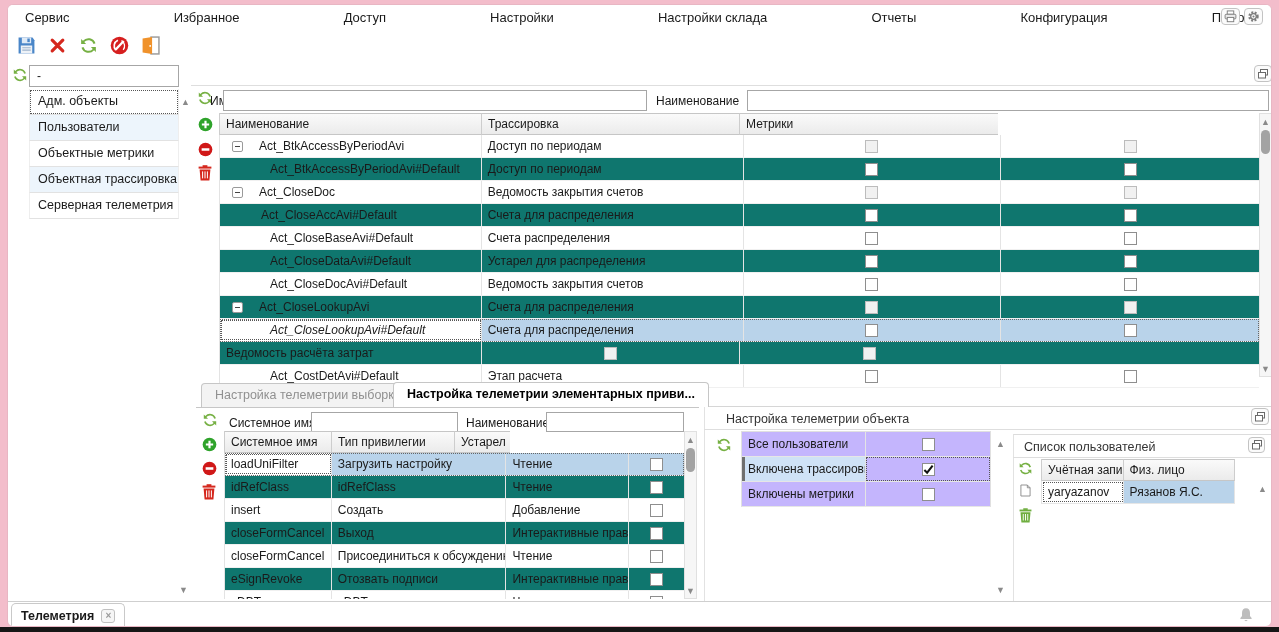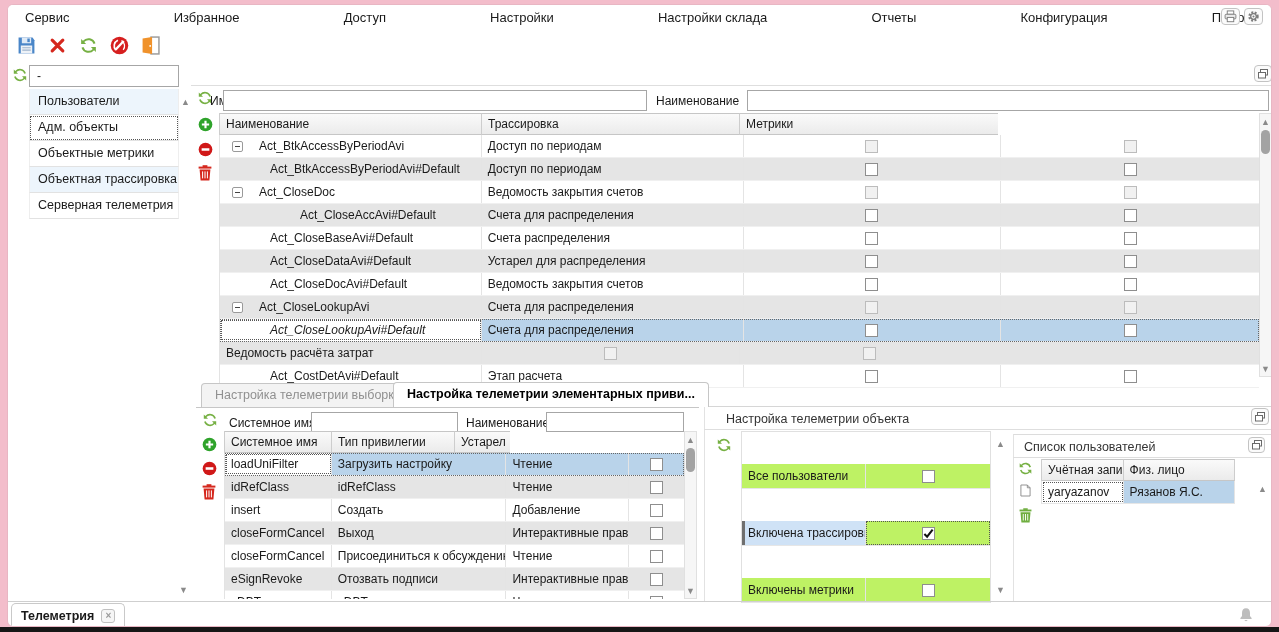--- a/index.html
+++ b/index.html
@@ -38,21 +38,21 @@
   .sb-item.selected { outline:1px dotted #555; outline-offset:-2px; }
   .scroll-glyph { position:absolute; font-size:9px; color:#8a8a8a; line-height:10px; }
 
   
   .hc { height:22px; line-height:21px; padding:0 6px; background:linear-gradient(#fafafa,#ebebeb);
         border-right:1px solid #cdcdcd; border-top:1px solid #c6c6c6; border-bottom:1px solid #c6c6c6;
         overflow:hidden; white-space:nowrap; font-size:12px; }
   .thead { display:flex; border-left:1px solid #cdcdcd; }
   .tbody { border-left:1px solid #e3e3e3; }
   .trow { display:flex; background:#fff; border-bottom:1px solid #f0f0f0; }
-  .trow.alt { background:#e5e5e5; }
+  .trow.alt { background:#0f766e; }
   .rc { height:22px; padding:0 6px; border-right:1px solid #e4e4e4; overflow:hidden; white-space:nowrap; display:flex; align-items:center; font-size:12px; }
   .rc.center { justify-content:center; }
   .trow.sel { outline:1px dotted #666; outline-offset:-1px; }
   .trow.sel .rc { background:#b9d3ea; }
   .trow.sel .rc:first-child { background:#fff; outline:1px dotted #555; outline-offset:-2px; }
 
   .cb { width:13px; height:13px; border:1px solid #8e8e8e; background:#fff; display:inline-flex; align-items:center; justify-content:center; }
   .cb.dis { background:#f1f1f1; border-color:#bcbcbc; }
 
   .collapse { width:11px; height:11px; border:1px solid #9a9a9a; border-radius:2px; background:#fff; position:relative; display:inline-block; flex:none; }
@@ -74,21 +74,21 @@
 
   .vscroll { position:absolute; width:13px; background:#f6f6f6; border:1px solid #e0e0e0; }
   .vthumb { width:9px; height:24px; background:#a3a3a3; border-radius:5px; margin:2px auto 0; }
 
   
   .b-tab { position:absolute; height:24px; line-height:23px; padding:0 13px; border:1px solid #c6c6c6; border-bottom:none;
            border-radius:4px 4px 0 0; background:#f3f3f3; color:#909090; font-size:12.5px; white-space:nowrap; }
   .b-tab.active { background:#fff; color:#000; font-weight:bold; height:25px; z-index:3; }
 
   
-  .orow { display:flex; background:#bef264; border-bottom:1px solid #e6e6e6;margin-top:32px; }
+  .orow { display:flex; background:#c4b5fd; border-bottom:1px solid #e6e6e6; }
   .orow .rc { height:24px; border-right:1px solid #e4e4e4; }
   .orow.sel .rc.lab { background:#cfe2f6; position:relative; }
   .orow.sel .rc.lab::before { content:""; position:absolute; left:0; top:0; bottom:0; width:3px; background:#6f6f6f; }
   .orow.sel .rc.val { outline:1px dotted #555; outline-offset:-1px; }
 
   
   .urow { display:flex; background:#fff; border-bottom:1px solid #e6e6e6; }
   .urow .rc { height:22px; }
   .urow .acc { outline:1px dotted #555; outline-offset:-2px; }
   .urow .per { background:#b9d3ea; }
@@ -187,22 +187,22 @@
   </div>
 
   <span class="sb-refresh ic" id="ic-sb-refresh">
       <svg width="16" height="16" viewBox="0 0 16 16">
         <path d="M13.9 6.2A6.2 6.2 0 0 0 3.3 4L1.8 2.5v4.2H6L4.4 5.1a4.6 4.6 0 0 1 7.9 1.7z" fill="#76b043"></path>
         <path d="M2.1 9.8A6.2 6.2 0 0 0 12.7 12l1.5 1.5V9.3H10l1.6 1.6a4.6 4.6 0 0 1-7.9-1.7z" fill="#76b043"></path>
       </svg>
     </span>
   <div class="sb-combo">-</div>
   <div class="sb-list" id="sb-list">
+      <div class="sb-item selected">Адм. объекты</div>
       <div class="sb-item alt">Пользователи</div>
-      <div class="sb-item selected">Адм. объекты</div>
       <div class="sb-item">Объектные метрики</div>
       <div class="sb-item alt">Объектная трассировка</div>
       <div class="sb-item">Серверная телеметрия</div>
     </div>
   <span class="scroll-glyph" style="left:173px; top:92px;">▲</span>
   <span class="scroll-glyph" style="left:171px; top:580px;">▼</span>
 
   <div class="hline" style="left:183px; top:80px; width:1081px;"></div>
   <div class="m-restore" style="left:1246px; top:60px;">
       <span class="ic" id="ic-restore-main">
@@ -284,21 +284,21 @@
           </div>
           <div class="rc c1">Ведомость закрытия счетов</div>
           <div class="rc c2 center">
             <span class="cb dis"></span>
           </div>
           <div class="rc c3 center" style="border-right: none;">
             <span class="cb dis"></span>
           </div>
         </div>
         <div class="trow alt">
-          <div class="rc c0" style="padding-left: 80px;">
+          <div class="rc c0" style="padding-left: 41px;">
             <span>Act_CloseAccAvi#Default</span>
           </div>
           <div class="rc c1">Счета для распределения</div>
           <div class="rc c2 center">
             <span class="cb"></span>
           </div>
           <div class="rc c3 center" style="border-right: none;">
             <span class="cb"></span>
           </div>
         </div>

